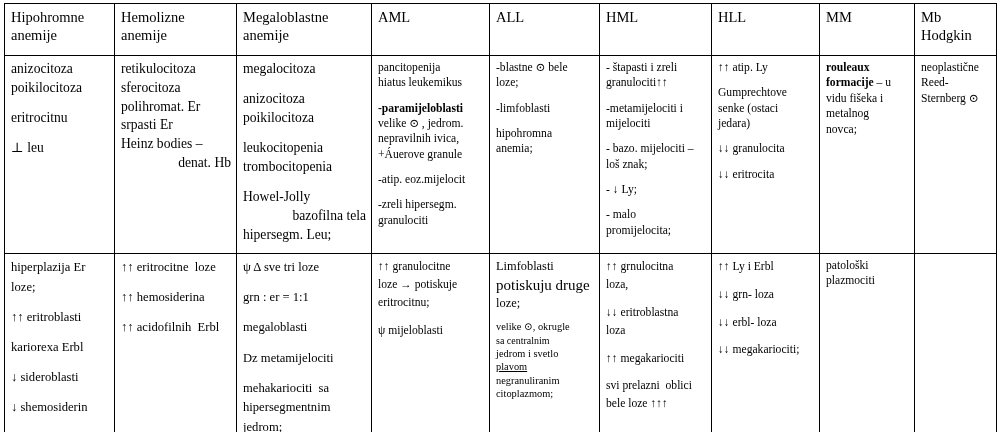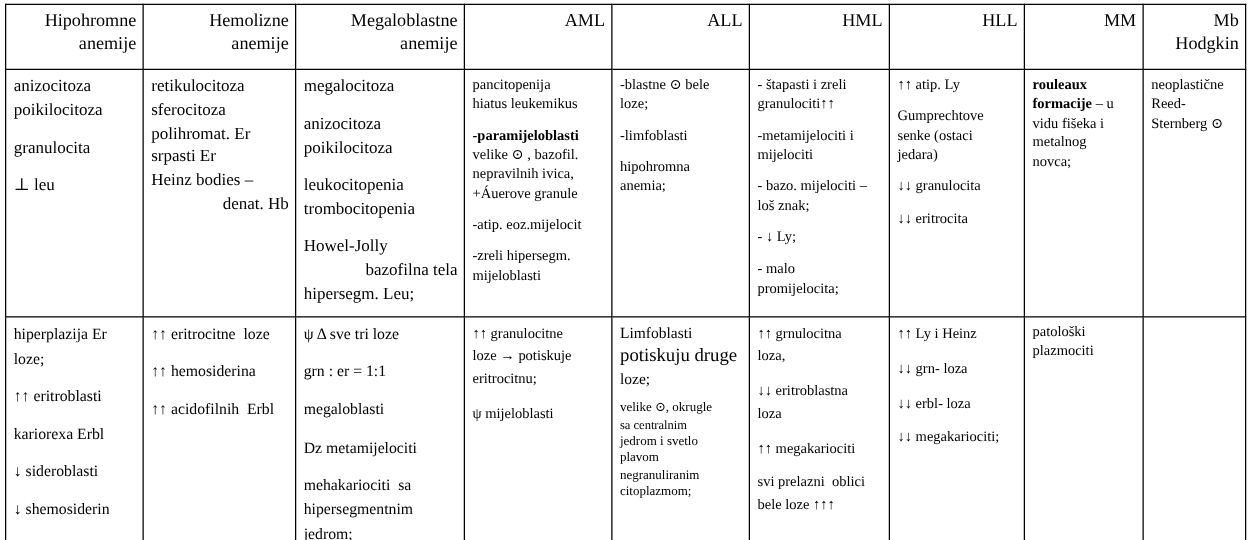--- a/index.html
+++ b/index.html
@@ -31,21 +31,21 @@
   table.grid td,
   table.grid th {
     border: 1px solid #000000;
     vertical-align: top;
     padding: 4px 5px 3px 6px;
     font-weight: normal;
     background: #ffffff;
   }
   
   thead th {
-    text-align: right;
+    text-align: left;
     vertical-align: middle;
     height: 44px;
     font-size: 14.5px;
     line-height: 1.25;
     padding: 3px 4px;
   }
   thead th .hdr-l {
     display: block;
   }
   
@@ -134,21 +134,21 @@
             <span class="hdr-l">Mb</span>
             <span class="hdr-l">Hodgkin</span>
           </th>
         </tr>
     </thead>
     <tbody>
         <tr class="row1">
           <td class="c1">
             <span class="ln">anizocitoza</span>
             <span class="ln">poikilocitoza</span>
-            <span class="ln gap">granulocita</span>
+            <span class="ln gap">eritrocitnu</span>
             <span class="ln gap">⊥ leu</span>
           </td>
           <td class="c2">
             <span class="ln">retikulocitoza</span>
             <span class="ln">sferocitoza</span>
             <span class="ln">polihromat. Er</span>
             <span class="ln">srpasti Er</span>
             <span class="ln">Heinz bodies –</span>
             <span class="ln indent">denat. Hb</span>
           </td>
@@ -159,26 +159,26 @@
             <span class="ln gap">leukocitopenia</span>
             <span class="ln">trombocitopenia</span>
             <span class="ln gap">Howel-Jolly</span>
             <span class="ln indent">bazofilna tela</span>
             <span class="ln">hipersegm. Leu;</span>
           </td>
           <td class="c4">
             <span class="ln">pancitopenija</span>
             <span class="ln">hiatus leukemikus</span>
             <span class="ln gap b">-paramijeloblasti</span>
-            <span class="ln">velike ⊙ , bazofil.</span>
+            <span class="ln">velike ⊙ , jedrom.</span>
             <span class="ln">nepravilnih ivica,</span>
             <span class="ln">+Áuerove granule</span>
             <span class="ln gap">-atip. eoz.mijelocit</span>
             <span class="ln gap">-zreli hipersegm.</span>
-            <span class="ln">mijeloblasti</span>
+            <span class="ln">granulociti</span>
           </td>
           <td class="c5">
             <span class="ln">-blastne ⊙ bele</span>
             <span class="ln">loze;</span>
             <span class="ln gap">-limfoblasti</span>
             <span class="ln gap">hipohromna</span>
             <span class="ln">anemia;</span>
           </td>
           <td class="c6">
             <span class="ln">- štapasti i zreli</span>
@@ -241,35 +241,35 @@
             <span class="ln">eritrocitnu;</span>
             <span class="ln gap">ψ mijeloblasti</span>
           </td>
           <td class="c5">
             <span class="ln" style="font-size: 12.4px; line-height: 1.34;">Limfoblasti</span>
             <span class="ln" style="font-size: 15px; line-height: 1.34;">potiskuju druge</span>
             <span class="ln" style="font-size: 12.4px; line-height: 1.34;">loze;</span>
             <span class="ln gap" style="font-size: 10.4px; line-height: 1.3;">velike ⊙, okrugle</span>
             <span class="ln" style="font-size: 10px; line-height: 1.3;">sa centralnim</span>
             <span class="ln" style="font-size: 10.4px; line-height: 1.3;">jedrom i svetlo</span>
-            <span class="ln" style="font-size: 10.4px; line-height: 1.3;">plavom</span>
+            <span class="ln" style="font-size: 10.4px; line-height: 1.3; text-decoration: underline;">plavom</span>
             <span class="ln" style="font-size: 10.4px; line-height: 1.3;">negranuliranim</span>
             <span class="ln" style="font-size: 10.4px; line-height: 1.3;">citoplazmom;</span>
           </td>
           <td class="c6">
             <span class="ln">↑↑ grnulocitna</span>
             <span class="ln">loza,</span>
             <span class="ln gap">↓↓ eritroblastna</span>
             <span class="ln">loza</span>
             <span class="ln gap">↑↑ megakariociti</span>
             <span class="ln gap">svi prelazni  oblici</span>
             <span class="ln">bele loze ↑↑↑</span>
           </td>
           <td class="c7">
-            <span class="ln">↑↑ Ly i Heinz</span>
+            <span class="ln">↑↑ Ly i Erbl</span>
             <span class="ln gap">↓↓ grn- loza</span>
             <span class="ln gap">↓↓ erbl- loza</span>
             <span class="ln gap">↓↓ megakariociti;</span>
           </td>
           <td class="c8">
             <span class="ln">patološki</span>
             <span class="ln">plazmociti</span>
           </td>
           <td class="c9"></td>
         </tr>

